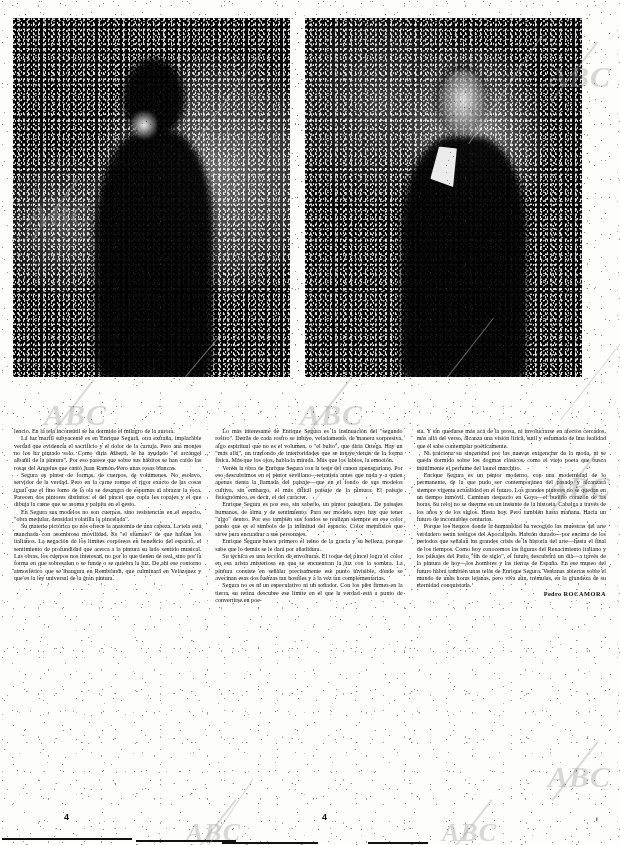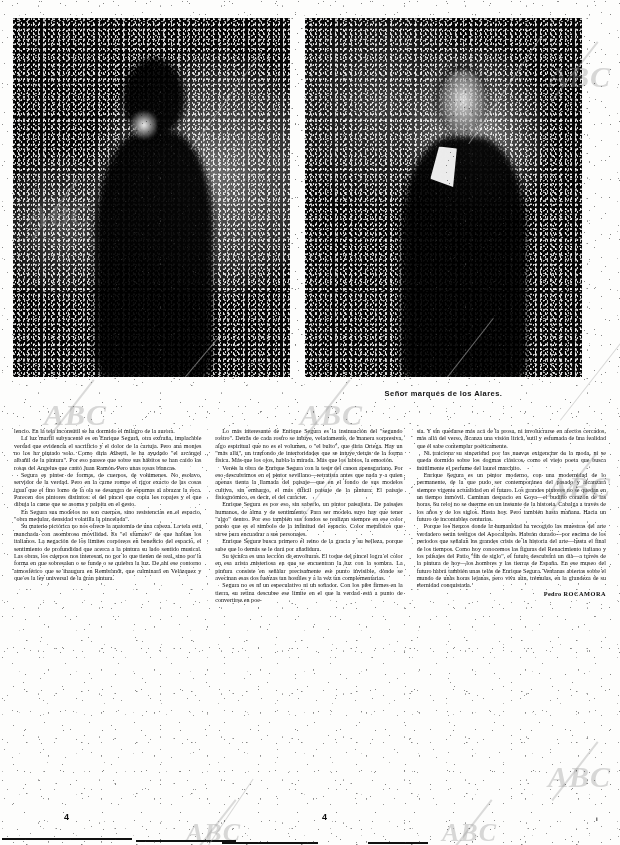--- a/index.html
+++ b/index.html
@@ -268,21 +268,20 @@
     <div class="halftone"></div>
     <div class="plate-light right"></div>
     <div class="silhouette" id="sil-body-r"></div>
     <div class="silhouette" id="sil-head-r"></div>
     <div class="highlight-face"></div>
     <div class="highlight-shirt"></div>
     <div class="scratch" style="left:236px;top:18px;width:1.4px;height:130px;transform:rotate(34deg);"></div>
     <div class="scratch" style="left:188px;top:300px;width:1.2px;height:86px;transform:rotate(38deg);"></div>
   </div>
 
-  <div class="caption" id="caption-right">Señor marqués de los Alares.</div>
 
   <div id="columns">
 
     <div class="col">
       <p class="cont">lencio. En la tela inconsútil se ha dormido el milagro de la aurora.</p>
       <p>La luz marfil subyacente es en Enrique Segura, otra extraña, implacable verdad que evidencia el sacrificio y el dolor de la cartuja. Pero ana monjes no los ha pintado solo. Como diría Alberti, le ha ayudado "el arcángel albañil de la pintura". Por eso parece que sobre sus hábitos se han caído las rosas del Angelus que cantó Juan Ramón. Pero unas rosas blancas.</p>
       <p>Segura es pintor de formas, de cuerpos, de volúmenes. No esclavo, servidor de la verdad. Pero en la carne rompe el rigor exacto de las cosas igual que el fino lomo de la ola se desangra de espumas al abrazar la roca. Parecen dos pintores distintos: el del pincel que copia los ropajes y el que dibuja la carne que se asoma y palpita en el gesto.</p>
       <p>En Segura sus modelos no son cuerpos, sino resistencias en el espacio, "obra medular, densidad volatilla la pincelada".</p>
       <p>Su materia pictórica no nos ofrece la anatomía de una cabeza. La tela está manchada con asombrosa movilidad. Es "el sfumato" de que hablan los italianos. La negación de los límites corpóreos en beneficio del espacio, el sentimiento de profundidad que acerca a la pintura su lado sentido musical. Las obras, los cuerpos nos interesan, no por lo que tienen de real, sino por la forma en que sobresalen o se funde o se quiebra la luz. De ahí ese contorno atmosférico que se inaugura en Rembrandt, que culminará en Velázquez y que es la ley universal de la gran pintura.</p>
     </div>

